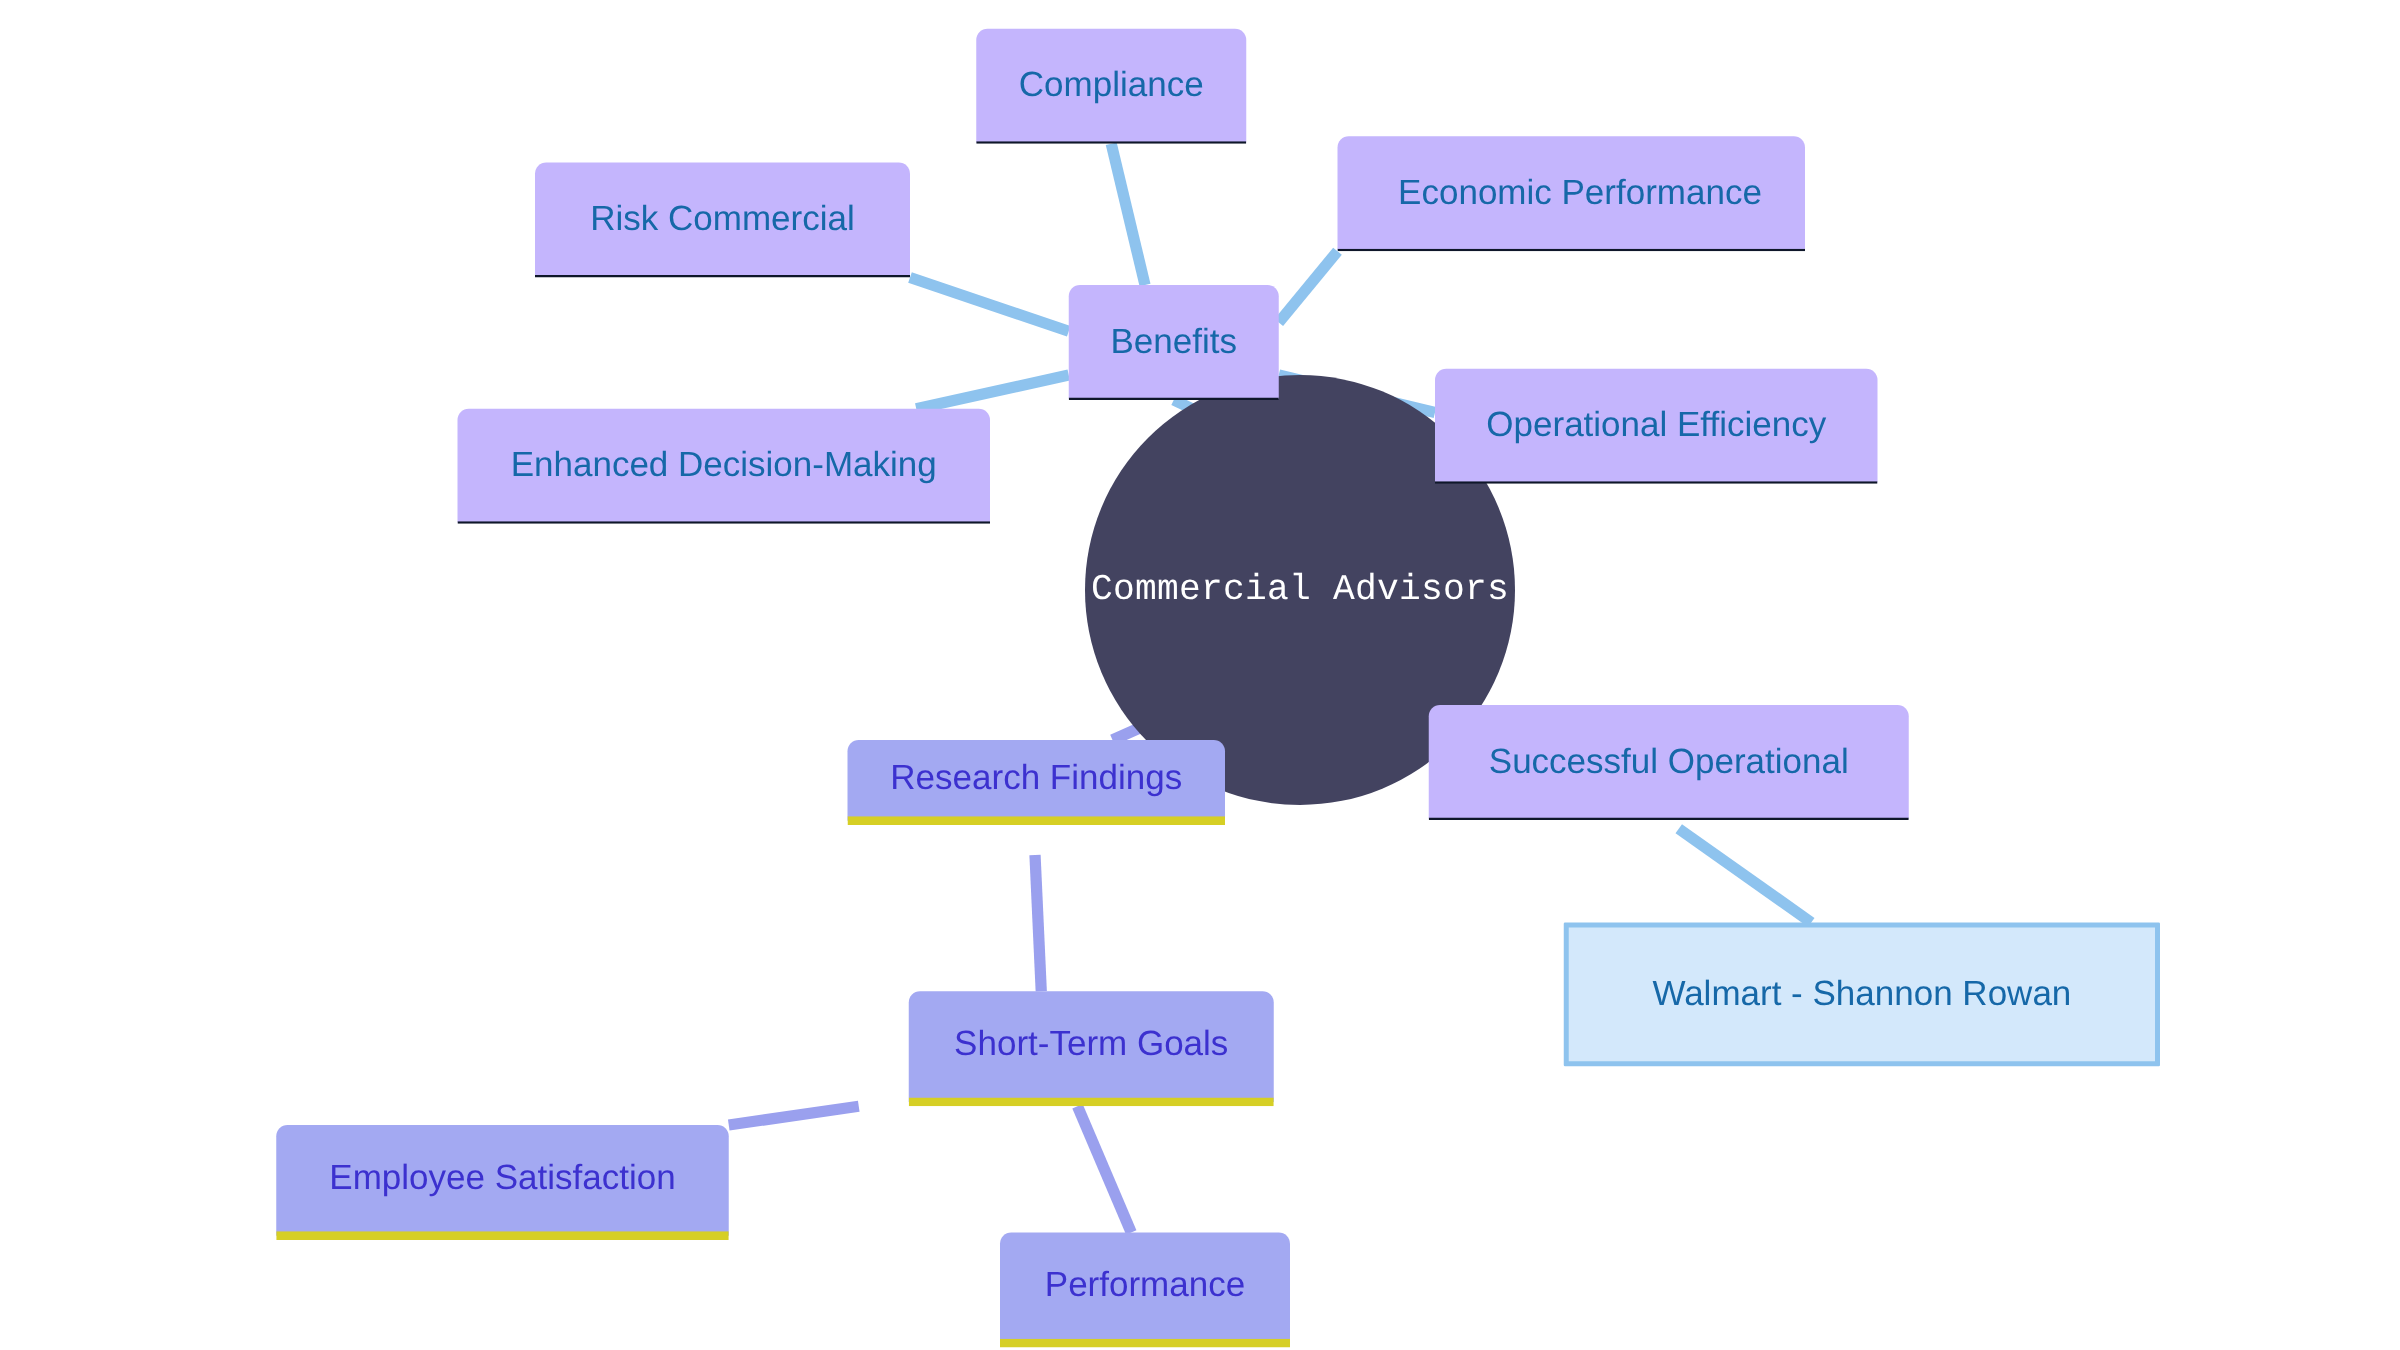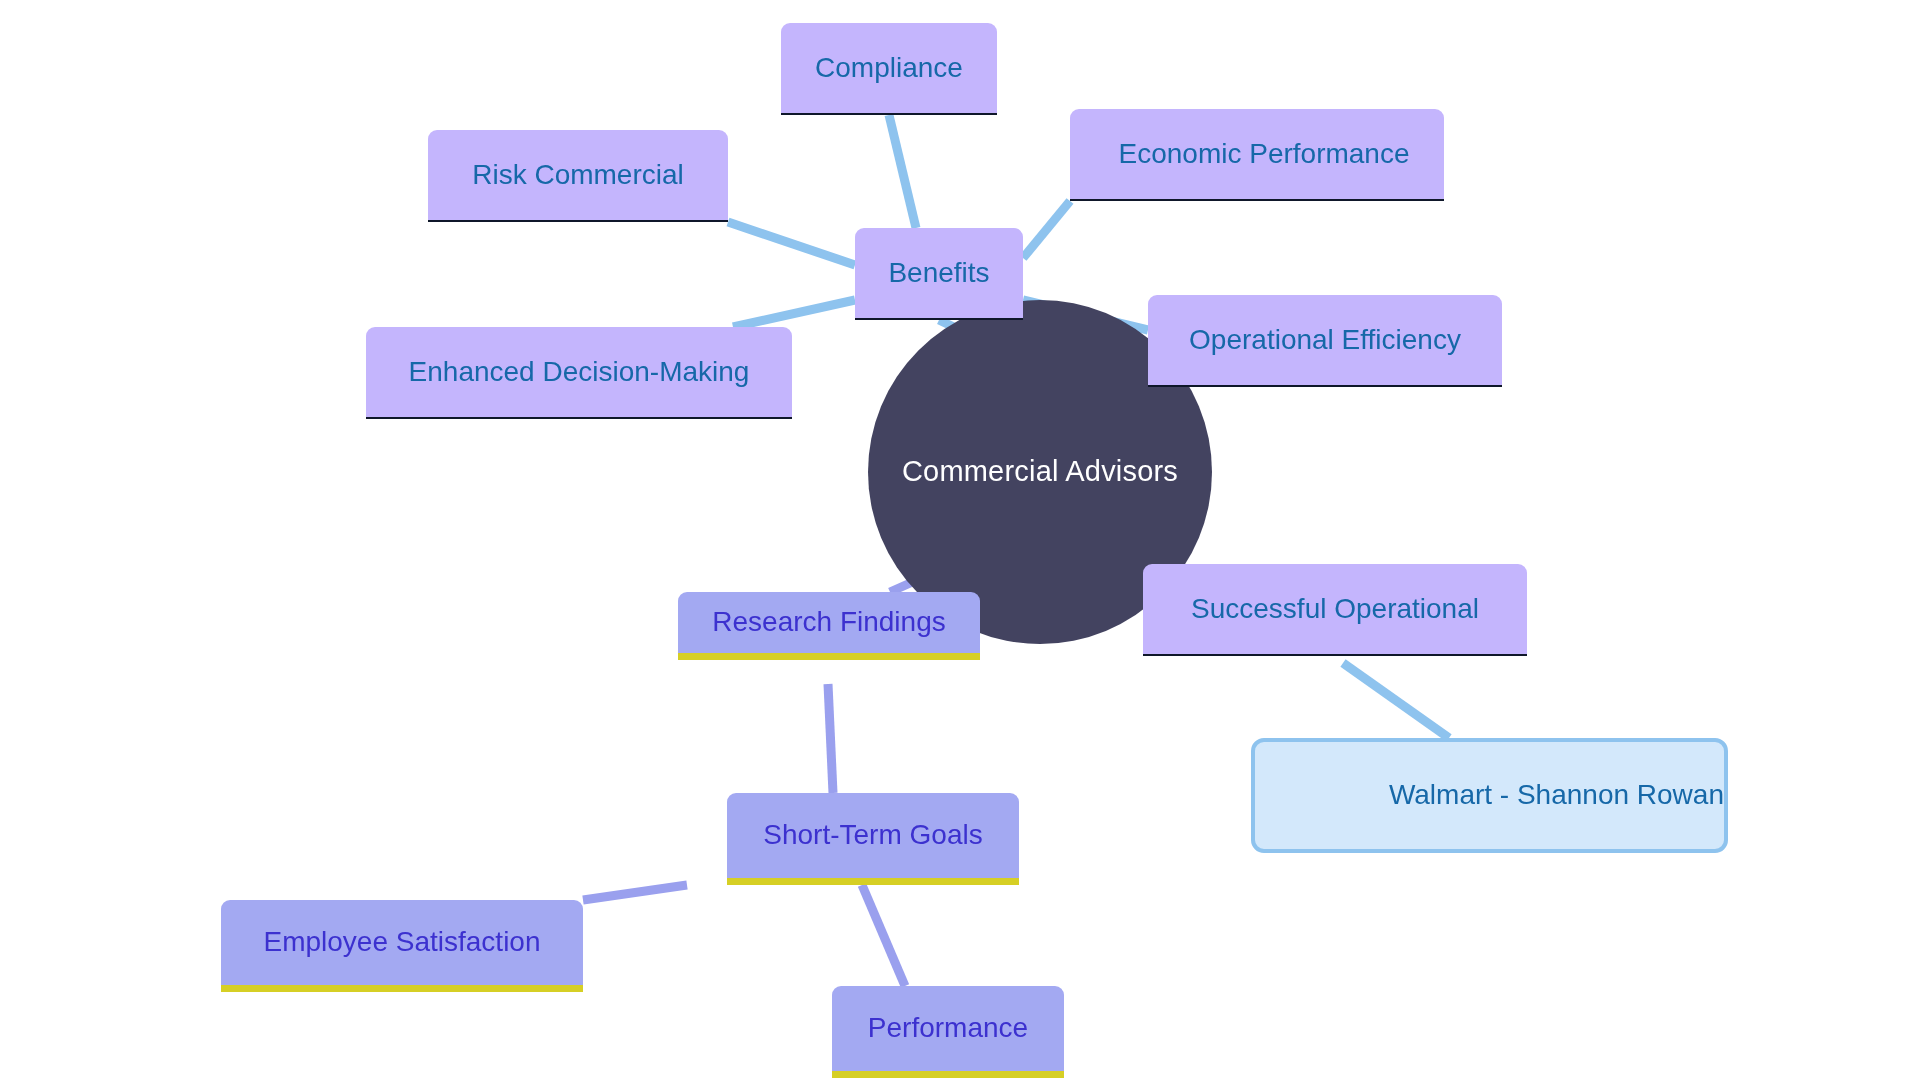--- a/index.html
+++ b/index.html
@@ -66,24 +66,23 @@
     border-bottom: 7px solid #d6cf25;
     font-size: 28px;
     z-index: 7;
   }
 
   
   .node.leaf-outline {
     background: #d3e8fb;
     color: #1668a8;
     border: 4px solid #8ec3ee;
-    border-radius: 13px;
+    border-radius: 1px;
     font-size: 28px;
     z-index: 7;
-    justify-content: flex-end;
   }
 </style>
 </head>
 <body>
 
 <div id="canvas">
 
   <svg id="edge-layer" viewBox="0 0 1920 1080" preserveAspectRatio="none">
       <path d="M 960 330 L 939 320" stroke="#8ec3ee" stroke-width="9" stroke-linecap="butt" fill="none"></path>
       <path d="M 916 228 L 889 115" stroke="#8ec3ee" stroke-width="9" stroke-linecap="butt" fill="none"></path>
@@ -93,21 +92,21 @@
       <path d="M 855 300 L 733 327" stroke="#8ec3ee" stroke-width="9" stroke-linecap="butt" fill="none"></path>
       <path d="M 1160 562 L 1192 600" stroke="#8ec3ee" stroke-width="9" stroke-linecap="butt" fill="none"></path>
       <path d="M 1343 663 L 1449 738" stroke="#8ec3ee" stroke-width="9" stroke-linecap="butt" fill="none"></path>
       <path d="M 917 580 L 890 592" stroke="#9aa0ee" stroke-width="9" stroke-linecap="butt" fill="none"></path>
       <path d="M 828 684 L 833 793" stroke="#9aa0ee" stroke-width="9" stroke-linecap="butt" fill="none"></path>
       <path d="M 687 885 L 583 900" stroke="#9aa0ee" stroke-width="9" stroke-linecap="butt" fill="none"></path>
       <path d="M 862 885 L 905 986" stroke="#9aa0ee" stroke-width="9" stroke-linecap="butt" fill="none"></path>
     </svg>
 
   <div id="node-layer">
-      <div class="node root" style="left: 868px; top: 300px; width: 344px; height: 344px;">
+      <div class="node root" style="left: 868px; top: 300px; width: 344px; height: 344px; font-family: Liberation Mono, monospace;">
         <span>Commercial Advisors</span>
       </div>
       <div class="node blue" style="left: 855px; top: 228px; width: 168px; height: 92px;">
         <span>Benefits</span>
       </div>
       <div class="node blue" style="left: 781px; top: 23px; width: 216px; height: 92px;">
         <span>Compliance</span>
       </div>
       <div class="node blue" style="left: 428px; top: 130px; width: 300px; height: 92px;">
         <span>Risk Commercial</span>
@@ -129,18 +128,18 @@
       </div>
       <div class="node purple" style="left: 678px; top: 592px; width: 302px; height: 68px;">
         <span>Research Findings</span>
       </div>
       <div class="node purple" style="left: 687px; top: 793px; width: 292px; height: 92px; margin-left: 40px;">
         <span>Short-Term Goals</span>
       </div>
       <div class="node purple" style="left: 221px; top: 900px; width: 362px; height: 92px;">
         <span>Employee Satisfaction</span>
       </div>
-      <div class="node purple" style="left: 800px; top: 986px; width: 232px; height: 92px; margin-left: 32px;">
+      <div class="node purple" style="left: 800px; top: 986px; width: 232px; height: 92px;">
         <span>Performance</span>
       </div>
     </div>
 
 </div>
 
 </body></html>

